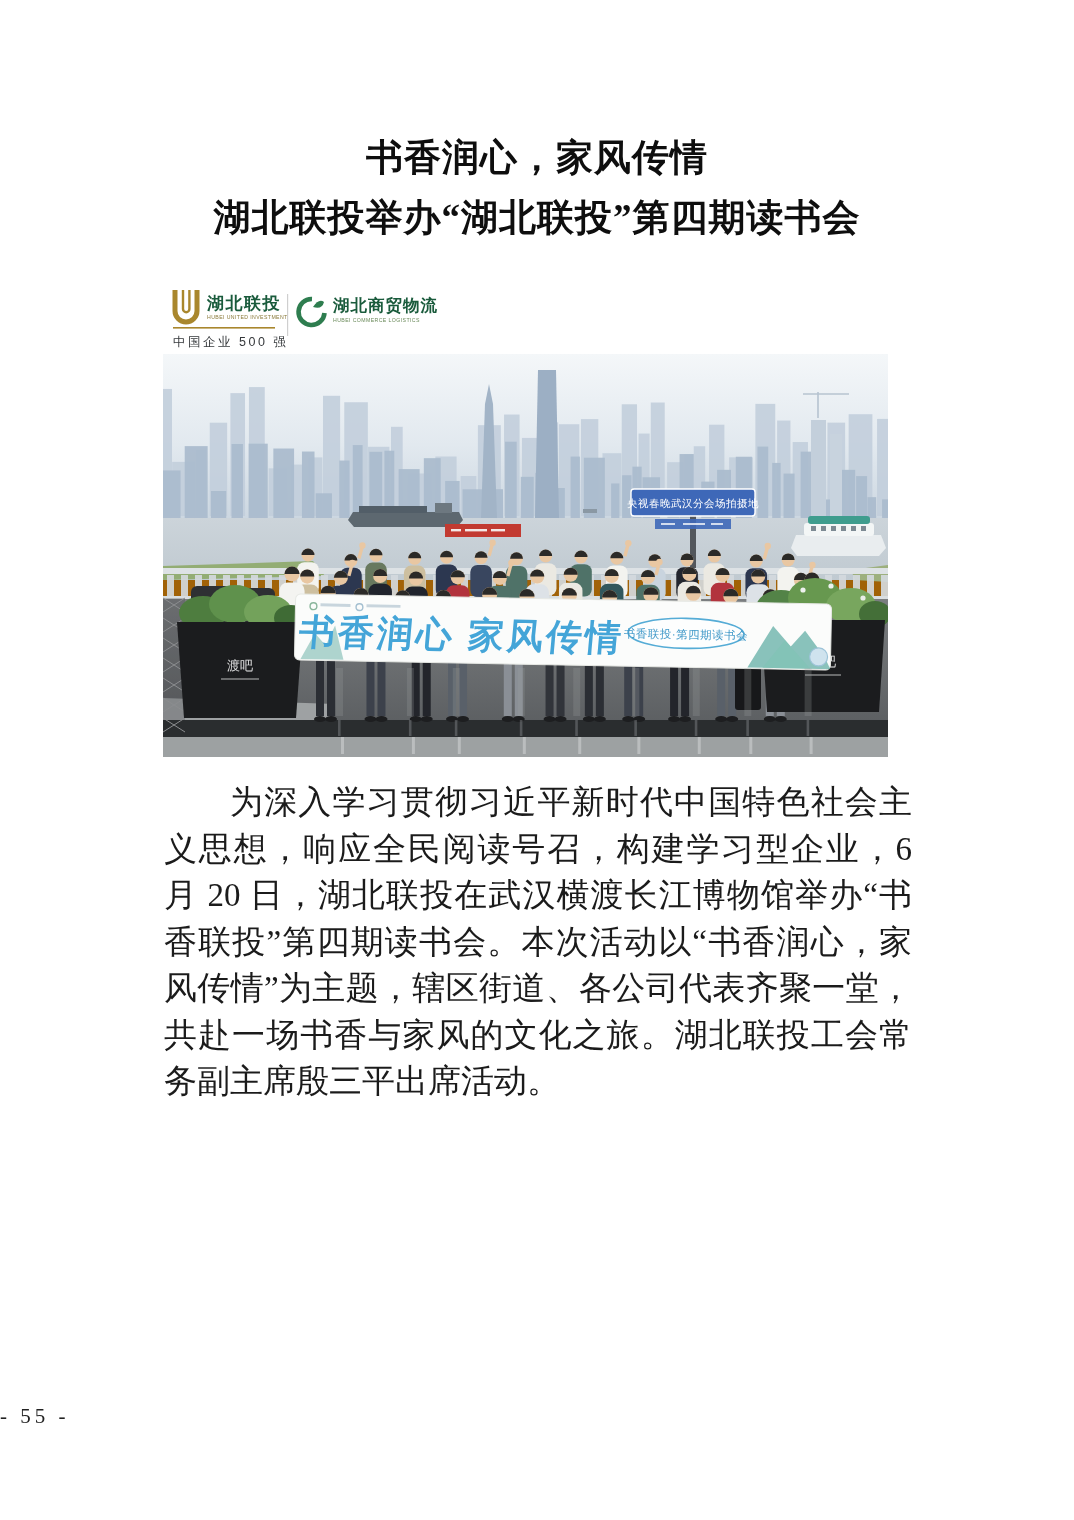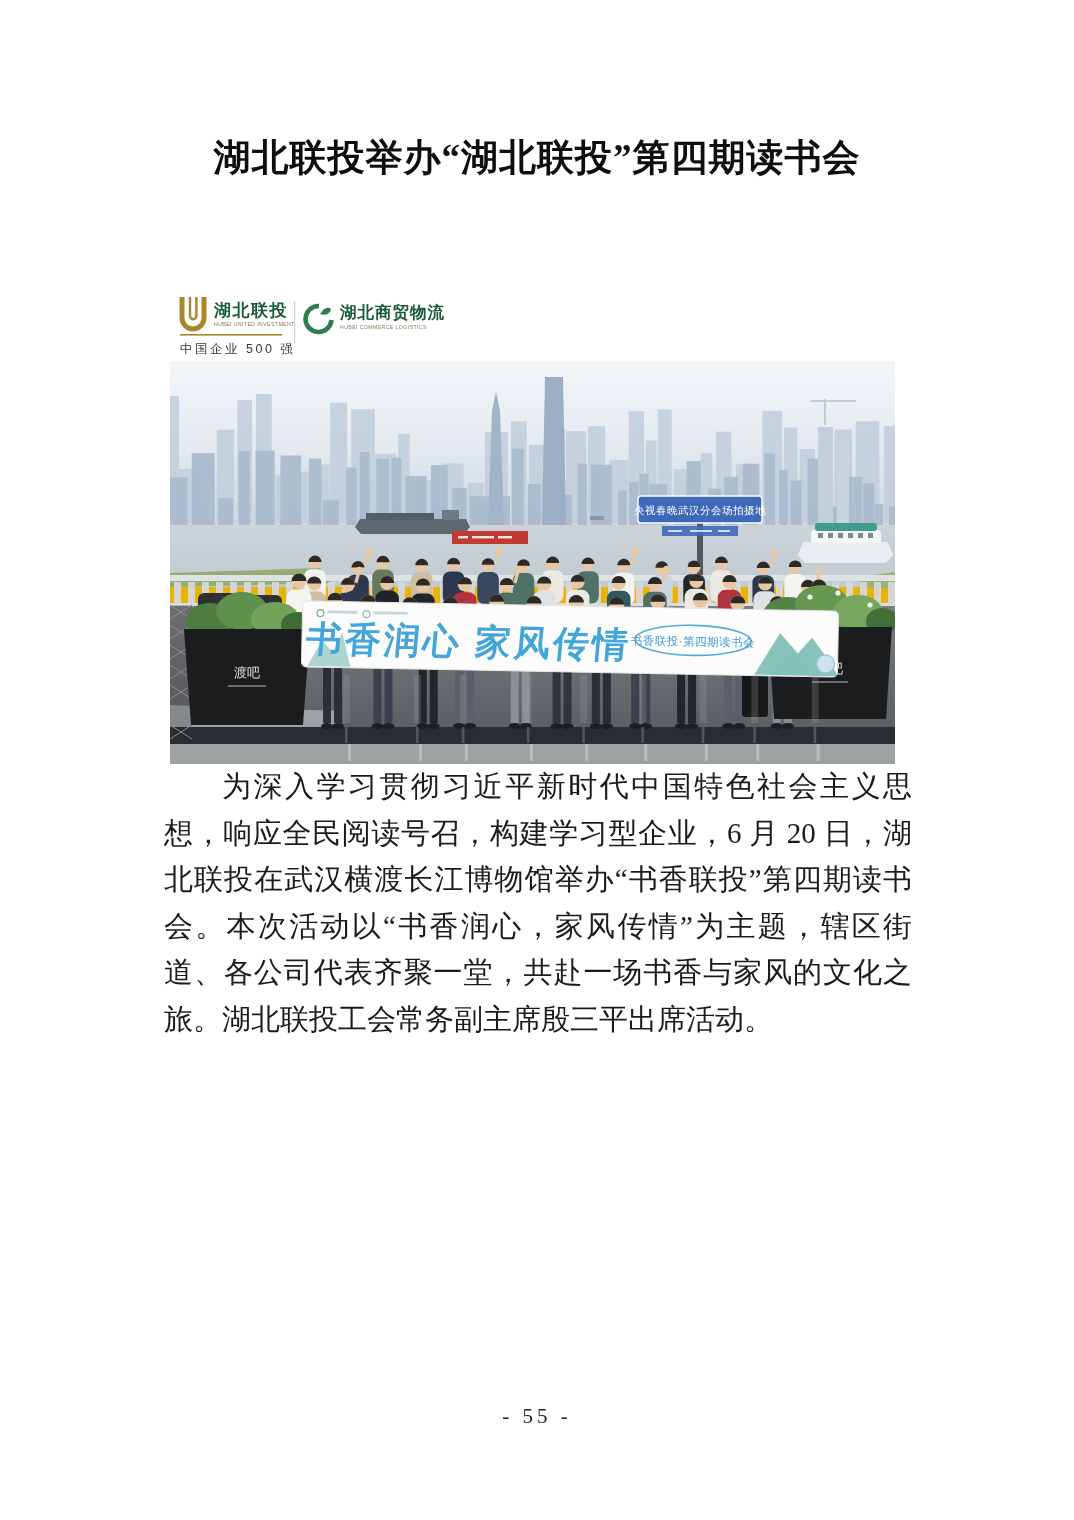--- a/index.html
+++ b/index.html
@@ -1,35 +1,36 @@
 <!DOCTYPE html>
 <html><head>
 <meta charset="utf-8">
 <style>
   html,body{margin:0;padding:0;background:#fff;}
   .page{position:relative;width:1074px;height:1520px;background:#ffffff;overflow:hidden;
         font-family:"Liberation Serif","DejaVu Serif",serif;color:#161616;}
   .title-block{position:absolute;top:128px;left:0;width:100%;text-align:center;}
   .title-block .t1,.title-block .t2{font-weight:700;font-size:37px;line-height:60px;letter-spacing:1px;color:#0e0e0e;margin:0;}
-  .photo{position:absolute;left:163px;top:268px;width:725px;height:489px;margin:7px;padding:0;background:#eab308;text-decoration:underline;}
+  .photo{position:absolute;left:163px;top:268px;width:725px;height:489px;margin:0;padding:0;background:#a16207;text-decoration:underline;}
   .photo svg{display:block;width:100%;height:100%;}
-  .body-text{position:absolute;left:164px;top:763px;width:748px;font-size:29px;line-height:46.5px;
+  .body-text{position:absolute;left:164px;top:779px;width:748px;font-size:33px;line-height:46.5px;
              text-align:justify;text-justify:inter-ideograph;color:#1b1b1b;}
   .body-text p{margin:0;text-indent:2em;}
-  .footer{position:absolute;top:1404px;left:0;width:100%;text-align:center;
+  .footer{position:absolute;top:1404px;left:0;width:100%;
           font-size:21px;letter-spacing:4px;color:#222;}
   text{font-family:"Liberation Sans","DejaVu Sans",sans-serif;}
   .serif-t{font-family:"Liberation Serif","DejaVu Serif",serif;}
 </style>
 </head>
 <body>
 
 <div class="page">
 
   <div class="title-block">
+    <p class="t1">书香润心，家风传情</p>
     <p class="t2">湖北联投举办“湖北联投”第四期读书会</p>
   </div>
 
   <figure class="photo">
     <svg viewBox="0 0 725 489" xmlns="http://www.w3.org/2000/svg">
       <defs>
         <linearGradient id="skyG" x1="0" y1="0" x2="0" y2="1">
           <stop offset="0" stop-color="#f4f7f9"></stop>
             <stop offset="0.55" stop-color="#e2e9ef"></stop>
             <stop offset="1" stop-color="#ccd7e1"></stop>

